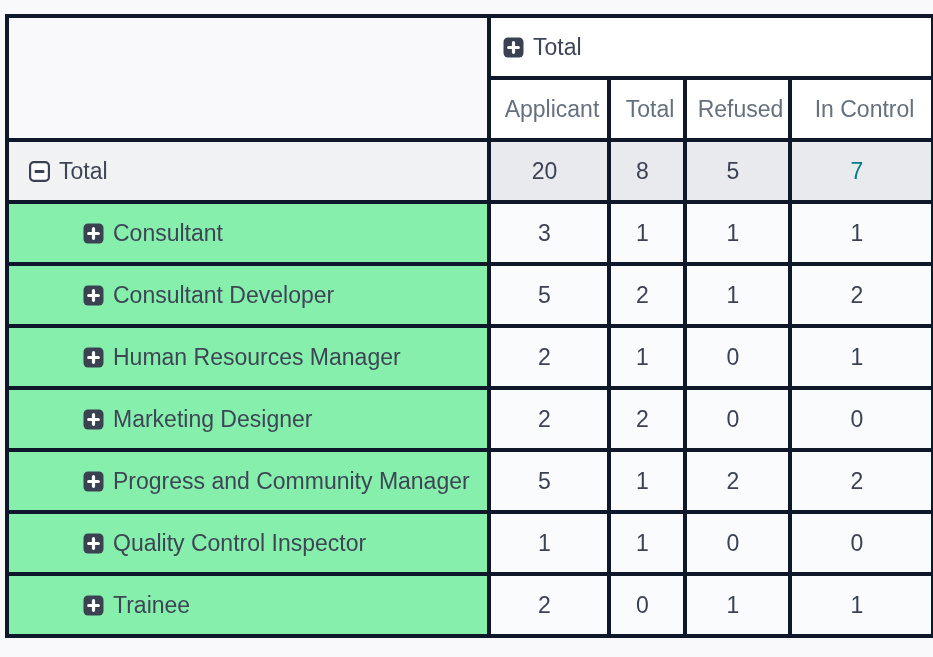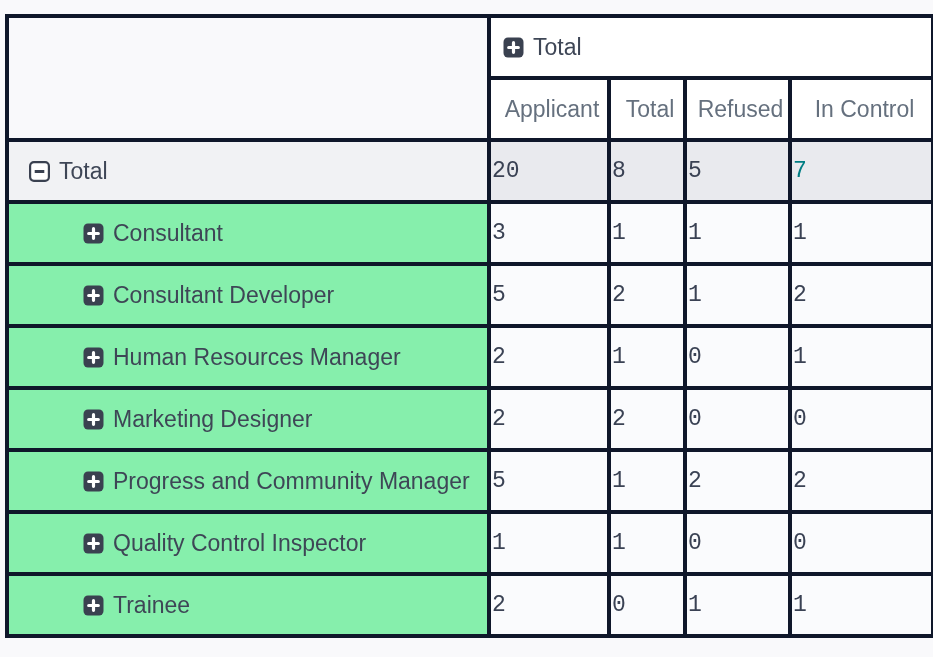--- a/index.html
+++ b/index.html
@@ -45,25 +45,24 @@
   th.row-header {
     background: #86efac;
     text-align: left;
     font-weight: 500;
     color: #3e4656;
     padding-left: 20px;
   }
   th.row-header.depth-1 { padding-left: 74px; }
   td.value-cell {
     background: #fafbfd;
-    text-align: left;
+    text-align: center;
     padding-right: 10px;
     font-weight: 500;
     color: #3a4254;
-    font-family: Liberation Mono, monospace;
   }
   tr.total-row th.row-header { background: #f1f2f4; }
   tr.total-row td.value-cell { background: #e9eaee; }
   .icon {
     display: inline-block;
     vertical-align: -3px;
     margin-right: 9px;
     line-height: 0;
   }
   .icon svg { display: block; }

